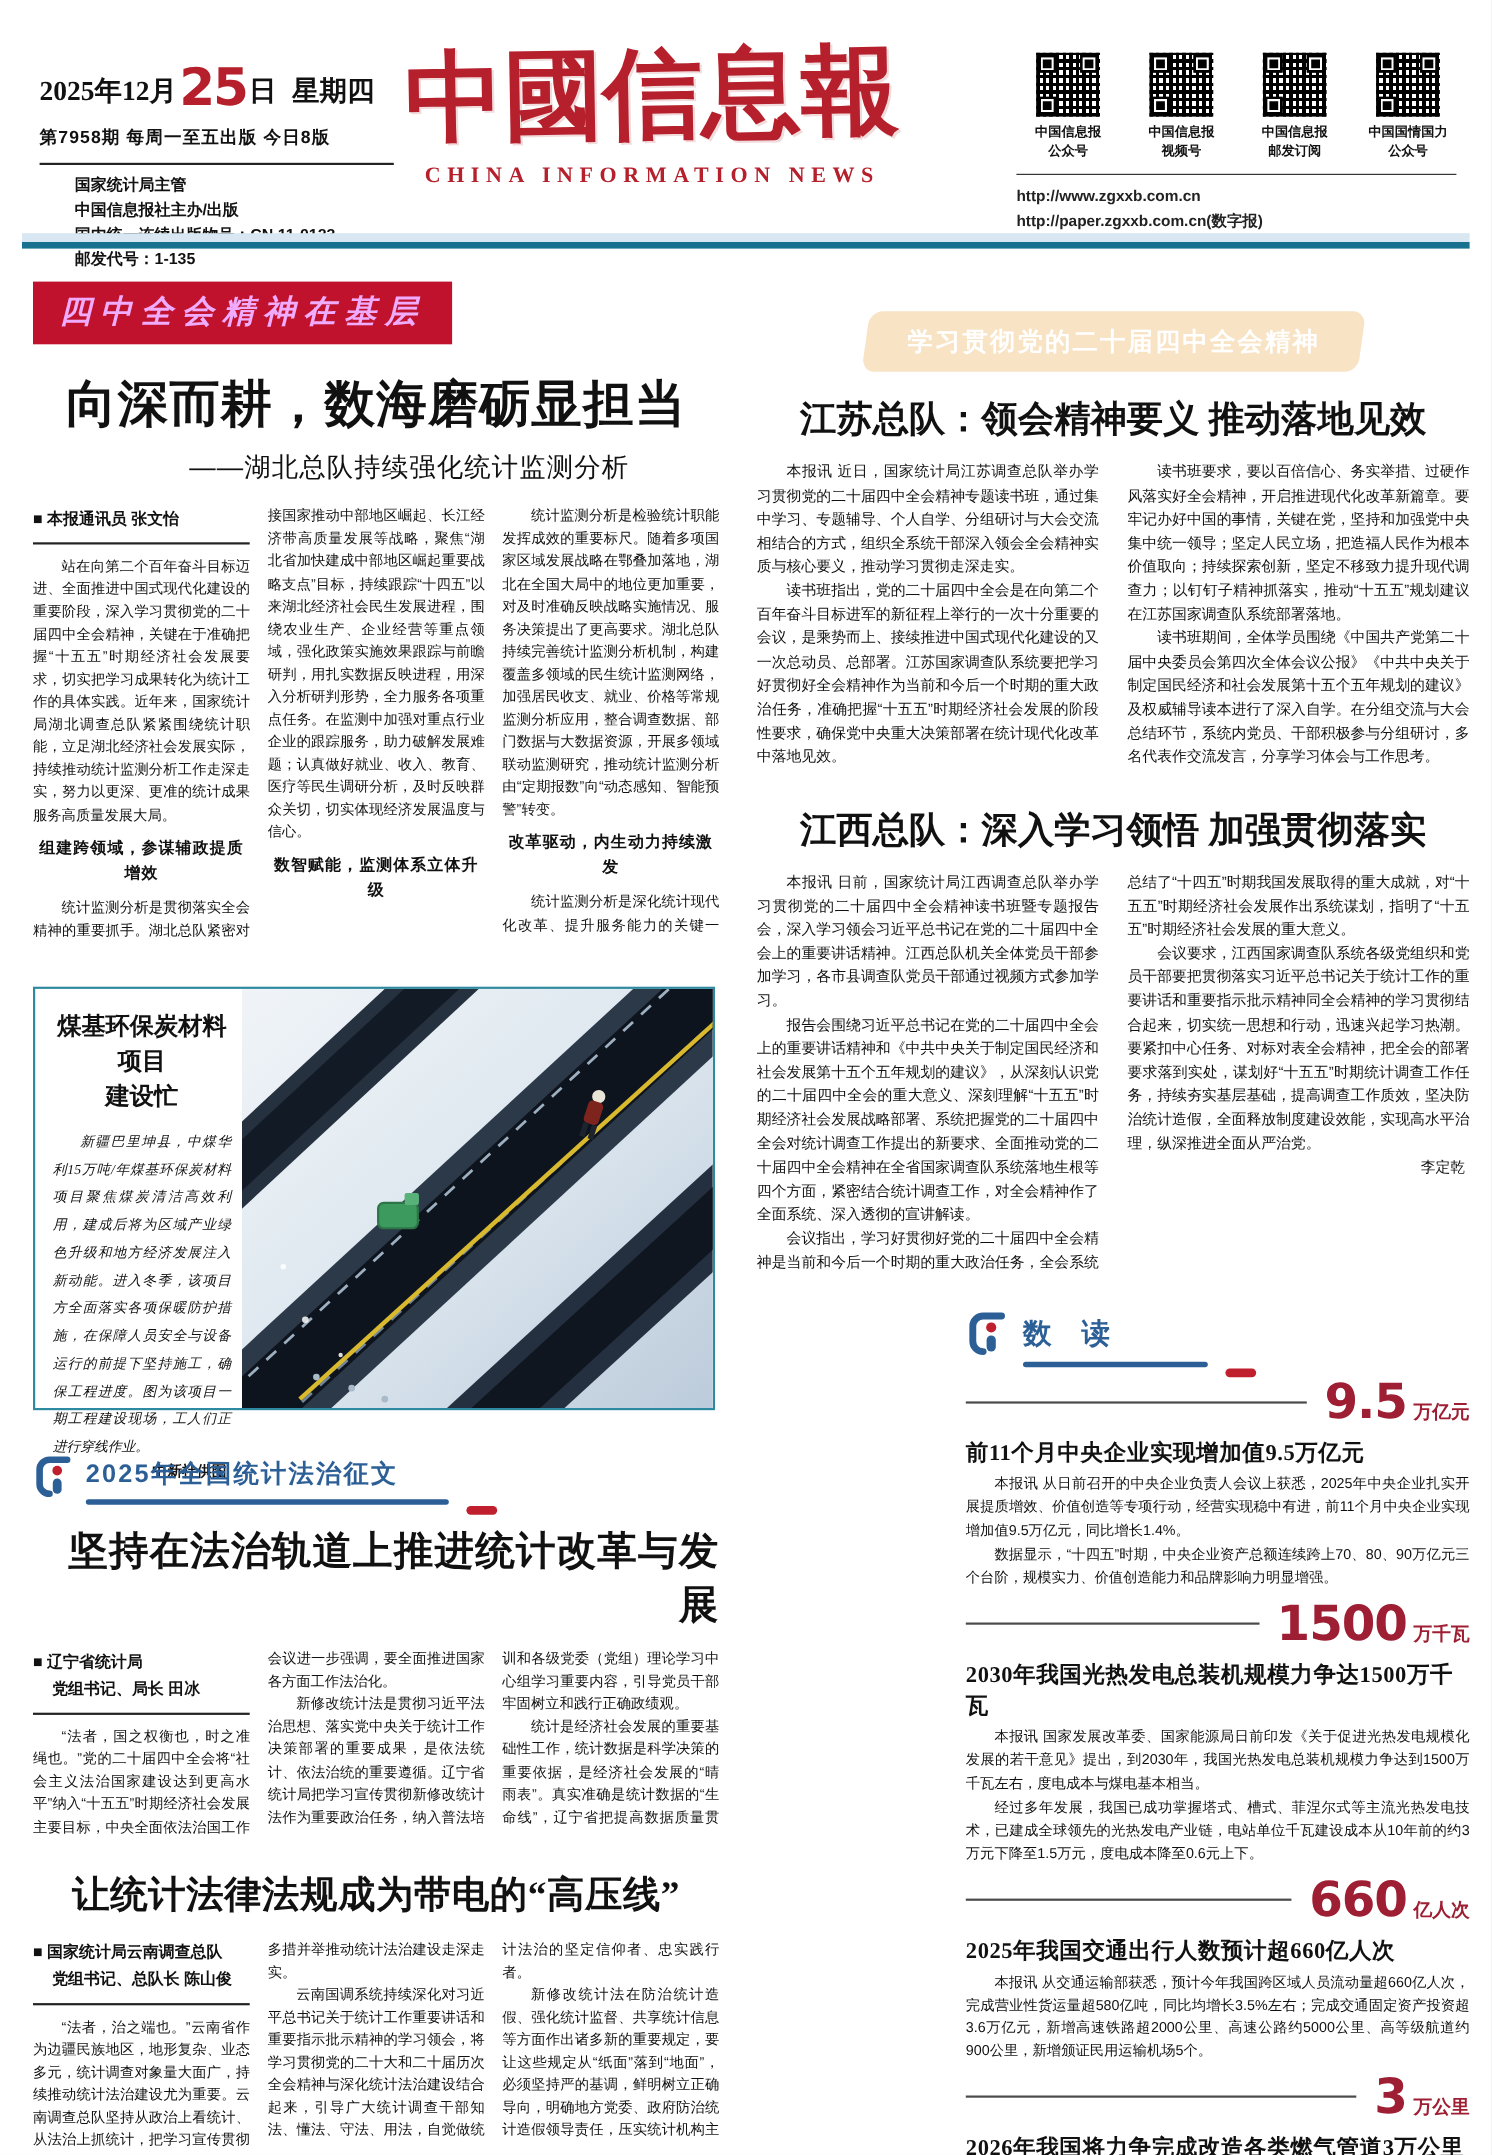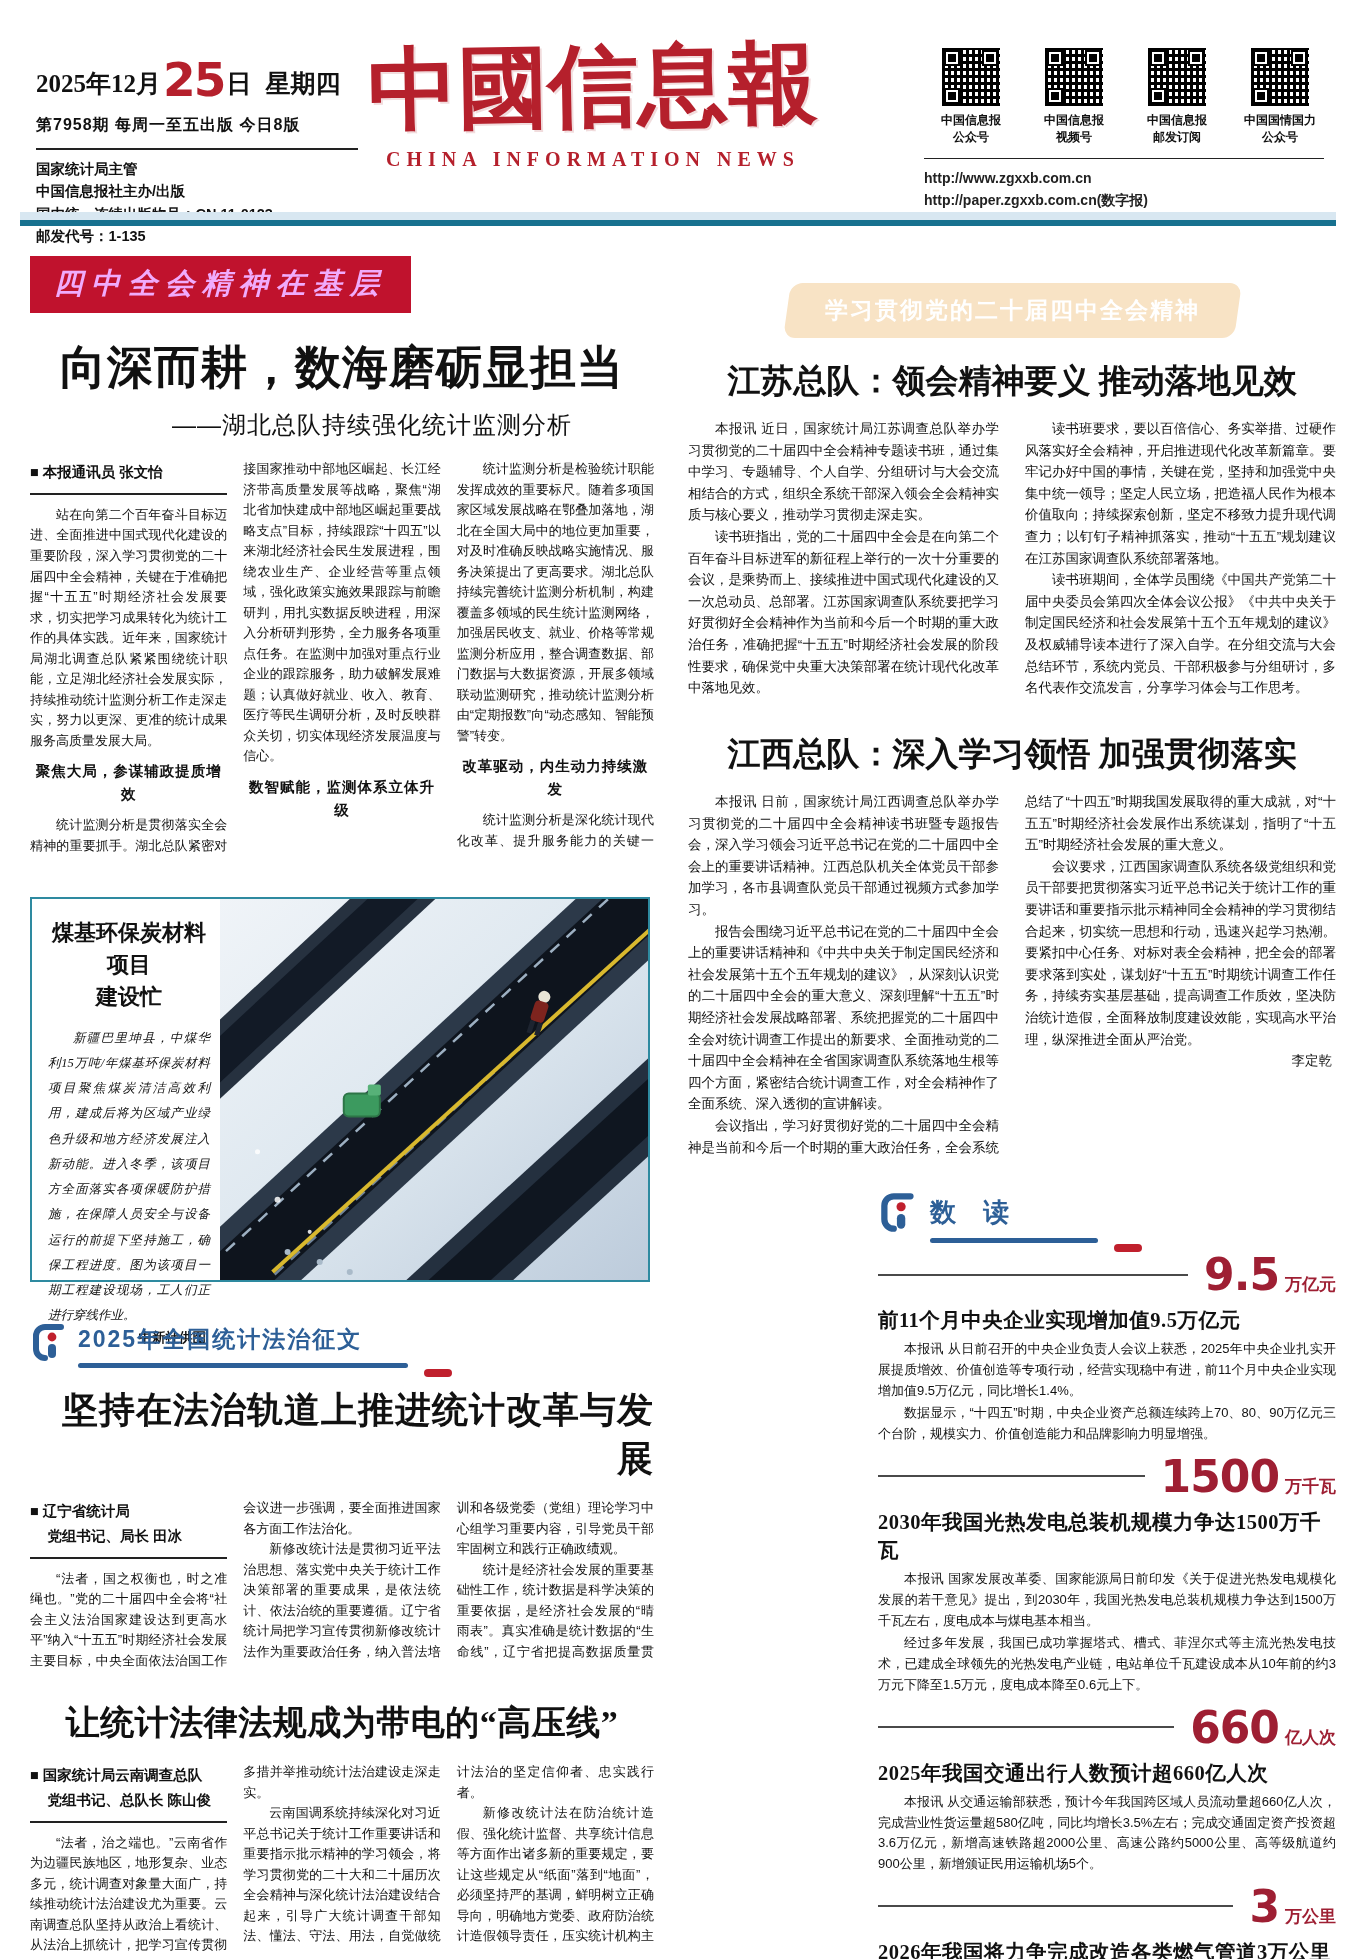--- a/index.html
+++ b/index.html
@@ -6,21 +6,21 @@
   .page{position:relative;width:1356px;height:1959px;background:#fff;margin:0 auto;overflow:hidden;
         font-family:"Liberation Sans",sans-serif;color:#111;}
   
   .hdr{position:absolute;top:26px;left:36px;right:32px;height:182px;display:flex;}
   .hdr-left{width:322px;padding-top:26px;}
   .dateline{font-family:"Liberation Serif",serif;font-weight:700;font-size:25px;white-space:nowrap;}
   .dateline .day{font-size:47px;color:#b5202c;font-family:"DejaVu Sans",sans-serif;font-weight:900;vertical-align:-4px;letter-spacing:-2px;padding:0 2px;}
   .dateline .wk{margin-left:14px;}
   .issue{font-size:16px;font-weight:700;margin-top:8px;letter-spacing:1px;}
   .publines{border-top:2px solid #222;margin-top:12px;padding-top:8px;}
-  .publine{font-size:14.5px;line-height:1.55;font-weight:600;}
+  .publine{font-size:14.5px;line-height:1.55;font-weight:600;margin-left:32px;}
   .brand{width:470px;text-align:center;padding-top:8px;}
   .brand-title{font-family:"DejaVu Serif",serif;font-weight:900;font-size:90px;line-height:1.15;color:#b5202c;letter-spacing:0px;transform:rotate(-1deg);text-shadow:2px 2px 0 rgba(160,20,28,.15);white-space:nowrap;}
   .brand-en{margin-top:10px;font-family:"Liberation Serif",serif;font-weight:700;font-size:20px;letter-spacing:6px;color:#b5202c;}
   .hdr-right{flex:1;padding-left:26px;padding-top:22px;}
   .qr-row{display:flex;gap:15px;justify-content:flex-end;}
   .qr-item{width:88px;text-align:center;}
   .qr{width:58px;height:58px;margin:0 auto;position:relative;
       background:repeating-linear-gradient(0deg,#000 0 3px,transparent 3px 7px),
                  repeating-linear-gradient(90deg,#000 0 3px,#fff 3px 6px);}
   .qr::before,.qr::after,.qr i{content:"";position:absolute;width:12px;height:12px;border:2px solid #000;background:#000;box-shadow:inset 0 0 0 2px #fff;}
@@ -161,21 +161,21 @@
   <div class="rule-b"></div>
 
   <section class="col-left">
     <div class="tag-red">四中全会精神在基层</div>
     <h1 class="h-main">向深而耕，数海磨砺显担当</h1>
     <div class="deck">——湖北总队持续强化统计监测分析</div>
     <div class="cols3 hubei-body">
 
     <div class="blk byu">■ 本报通讯员 张文怡</div>
         <div class="blk p">站在向第二个百年奋斗目标迈进、全面推进中国式现代化建设的重要阶段，深入学习贯彻党的二十届四中全会精神，关键在于准确把握“十五五”时期经济社会发展要求，切实把学习成果转化为统计工作的具体实践。近年来，国家统计局湖北调查总队紧紧围绕统计职能，立足湖北经济社会发展实际，持续推动统计监测分析工作走深走实，努力以更深、更准的统计成果服务高质量发展大局。</div>
-        <div class="blk h">聚焦大局，参谋辅政提质增效</div>
+        <div class="blk h">组建跨领域，参谋辅政提质增效</div>
         <div class="blk p">统计监测分析是贯彻落实全会精神的重要抓手。湖北总队紧密对接国家推动中部地区崛起、长江经济带高质量发展等战略，聚焦“湖北省加快建成中部地区崛起重要战略支点”目标，持续跟踪“十四五”以来湖北经济社会民生发展进程，围绕农业生产、企业经营等重点领域，强化政策实施效果跟踪与前瞻研判，用扎实数据反映进程，用深入分析研判形势，全力服务各项重点任务。在监测中加强对重点行业企业的跟踪服务，助力破解发展难题；认真做好就业、收入、教育、医疗等民生调研分析，及时反映群众关切，切实体现经济发展温度与信心。</div>
         <div class="blk h">数智赋能，监测体系立体升级</div>
         <div class="blk p">统计监测分析是检验统计职能发挥成效的重要标尺。随着多项国家区域发展战略在鄂叠加落地，湖北在全国大局中的地位更加重要，对及时准确反映战略实施情况、服务决策提出了更高要求。湖北总队持续完善统计监测分析机制，构建覆盖多领域的民生统计监测网络，加强居民收支、就业、价格等常规监测分析应用，整合调查数据、部门数据与大数据资源，开展多领域联动监测研究，推动统计监测分析由“定期报数”向“动态感知、智能预警”转变。</div>
         <div class="blk h">改革驱动，内生动力持续激发</div>
         <div class="blk p">统计监测分析是深化统计现代化改革、提升服务能力的关键一环。湖北总队坚持以改革创新赋能业务发展，在重点领域和关键环节持续探索，为统计调查工作注入新活力。积极推进机器学习、大数据分析等现代技术与统计调查融合应用，提升数据挖掘与模型构建能力；推动分析思维转变，努力实现对苗头性、倾向性问题的早发现、早预警，推动分析模式从事后总结向事前研判延伸；优化组织协作方式，打破专业壁垒，组建跨领域、老中青结合的课题攻坚团队。2025年，全系统立项课题28项、建模参与度增长17%，一批高质量成果成为统计监测分析提质增效的生动体现。</div>
       </div>
 
     
     <div class="photobox">
       <div class="pb-cap">

